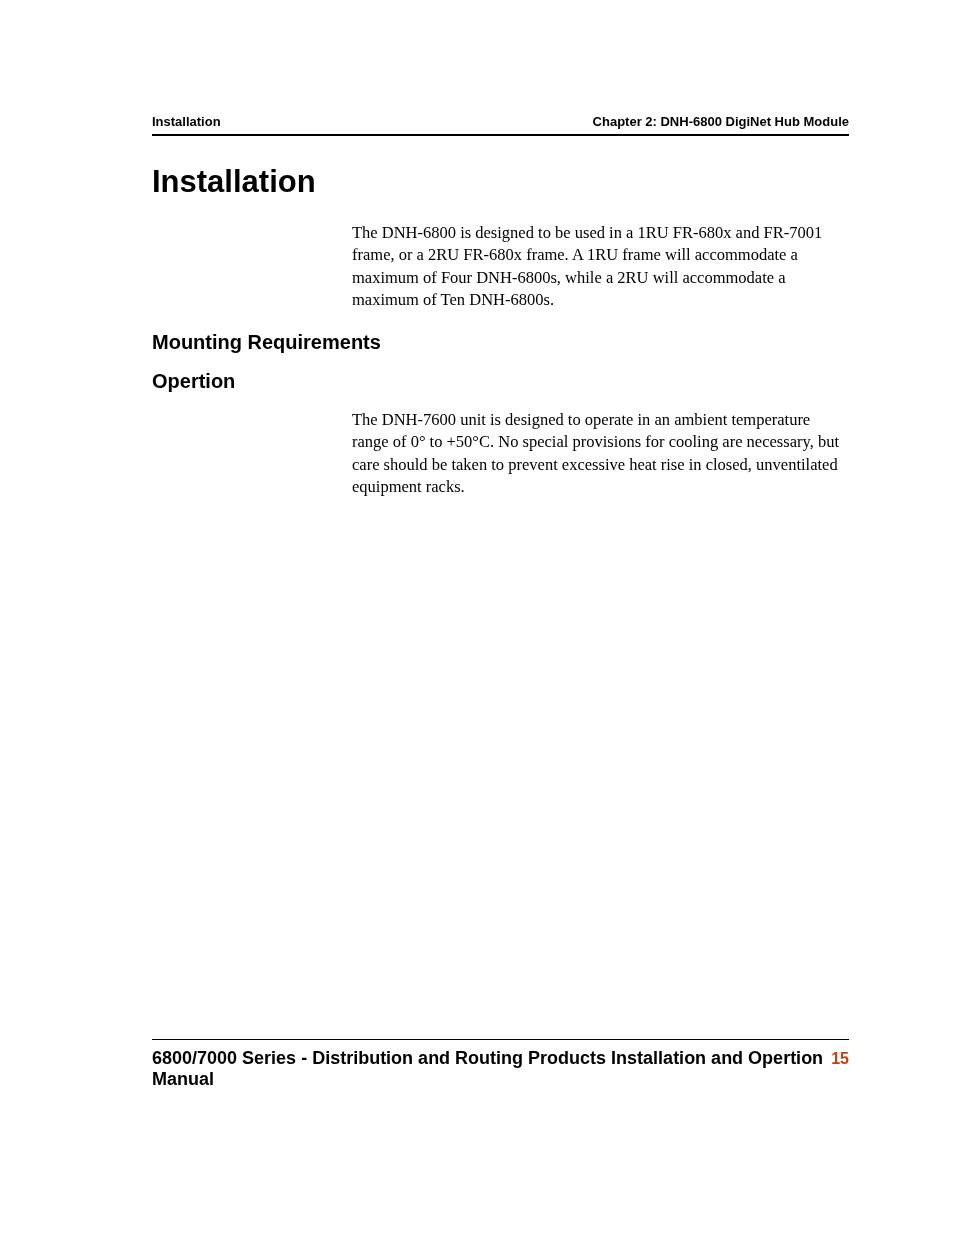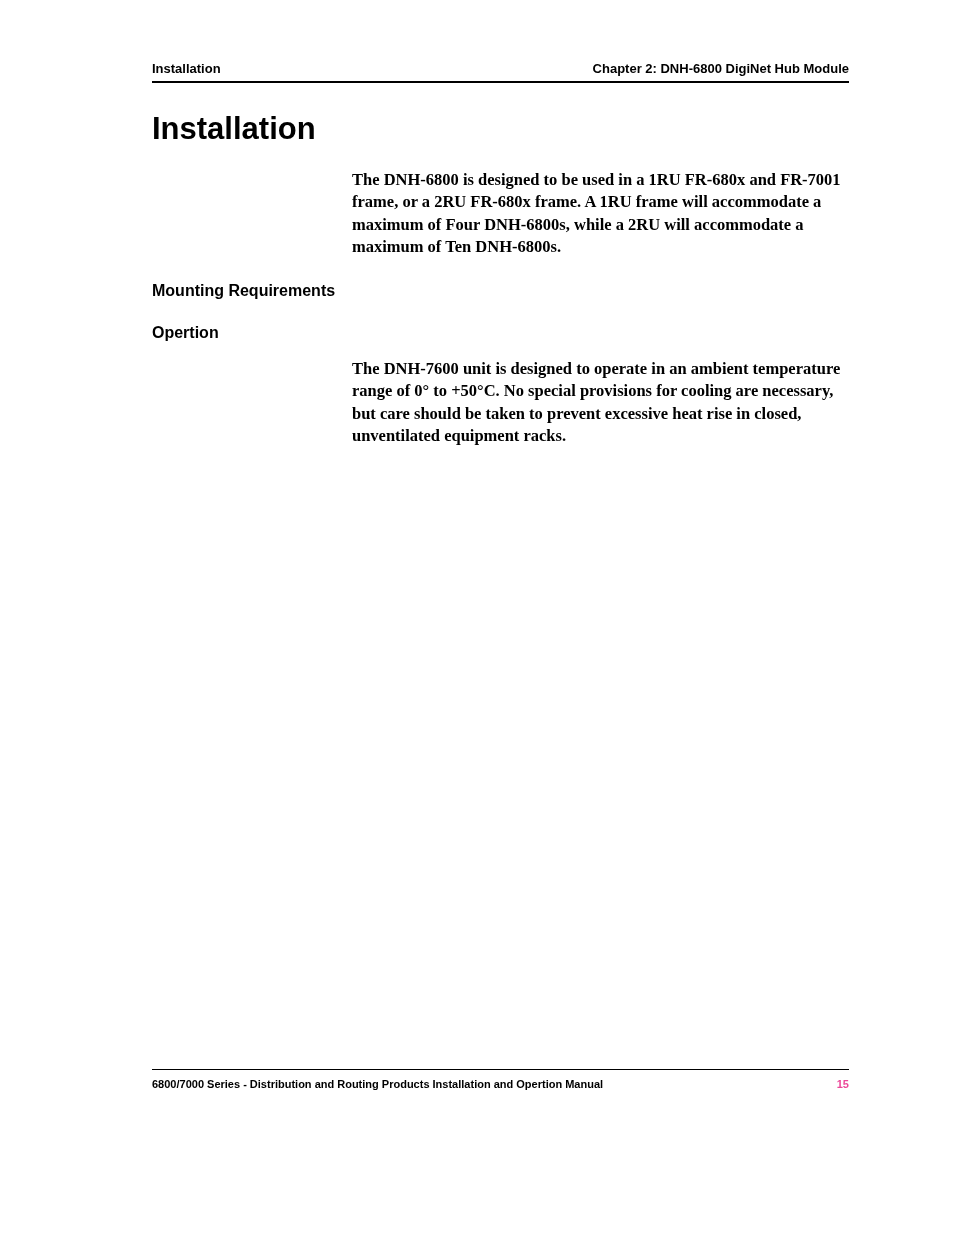--- a/index.html
+++ b/index.html
@@ -8,21 +8,21 @@
       box-sizing: border-box;
     }
     body {
       width: 954px;
       height: 1235px;
       background: #ffffff;
       font-family: Georgia, 'Times New Roman', serif;
       position: relative;
     }
     .page {
-      padding: 61px 105px 0 152px;
+      padding: 114px 105px 0 152px;
     }
     .header {
       display: flex;
       justify-content: space-between;
       align-items: baseline;
       border-bottom: 2px solid #000000;
       padding-bottom: 5px;
       margin-bottom: 28px;
     }
     .header-left {
@@ -46,52 +46,51 @@
       margin-bottom: 22px;
     }
     .body-text {
       font-family: 'Minion Pro', Georgia, 'Times New Roman', serif;
       font-size: 16.5px;
       line-height: 1.35;
       color: #000000;
       margin-left: 200px;
       margin-right: 0;
       margin-bottom: 20px;
-      font-weight: bold;
     }
     .sub-heading {
       font-family: Arial, Helvetica, sans-serif;
       font-weight: bold;
-      font-size: 16px;
+      font-size: 20px;
       color: #000000;
-      margin-top: 24px;
+      margin-top: 12px;
       margin-bottom: 16px;
     }
     .footer {
       position: absolute;
       bottom: 145px;
       left: 152px;
       right: 105px;
       border-top: 1.5px solid #000000;
       padding-top: 8px;
       display: flex;
       justify-content: space-between;
       align-items: baseline;
     }
     .footer-left {
       font-family: Arial, Helvetica, sans-serif;
       font-weight: bold;
-      font-size: 11px;
+      font-size: 18px;
       color: #000000;
     }
     .footer-right {
       font-family: Arial, Helvetica, sans-serif;
       font-weight: bold;
-      font-size: 11px;
-      color: #ec4899;
+      font-size: 16px;
+      color: #c2410c;
     }
   </style>
 </head>
 <body>
 
 <div class="page">
   <div class="header">
     <span class="header-left">Installation</span>
     <span class="header-right">Chapter 2: DNH-6800 DigiNet Hub Module</span>
   </div>

